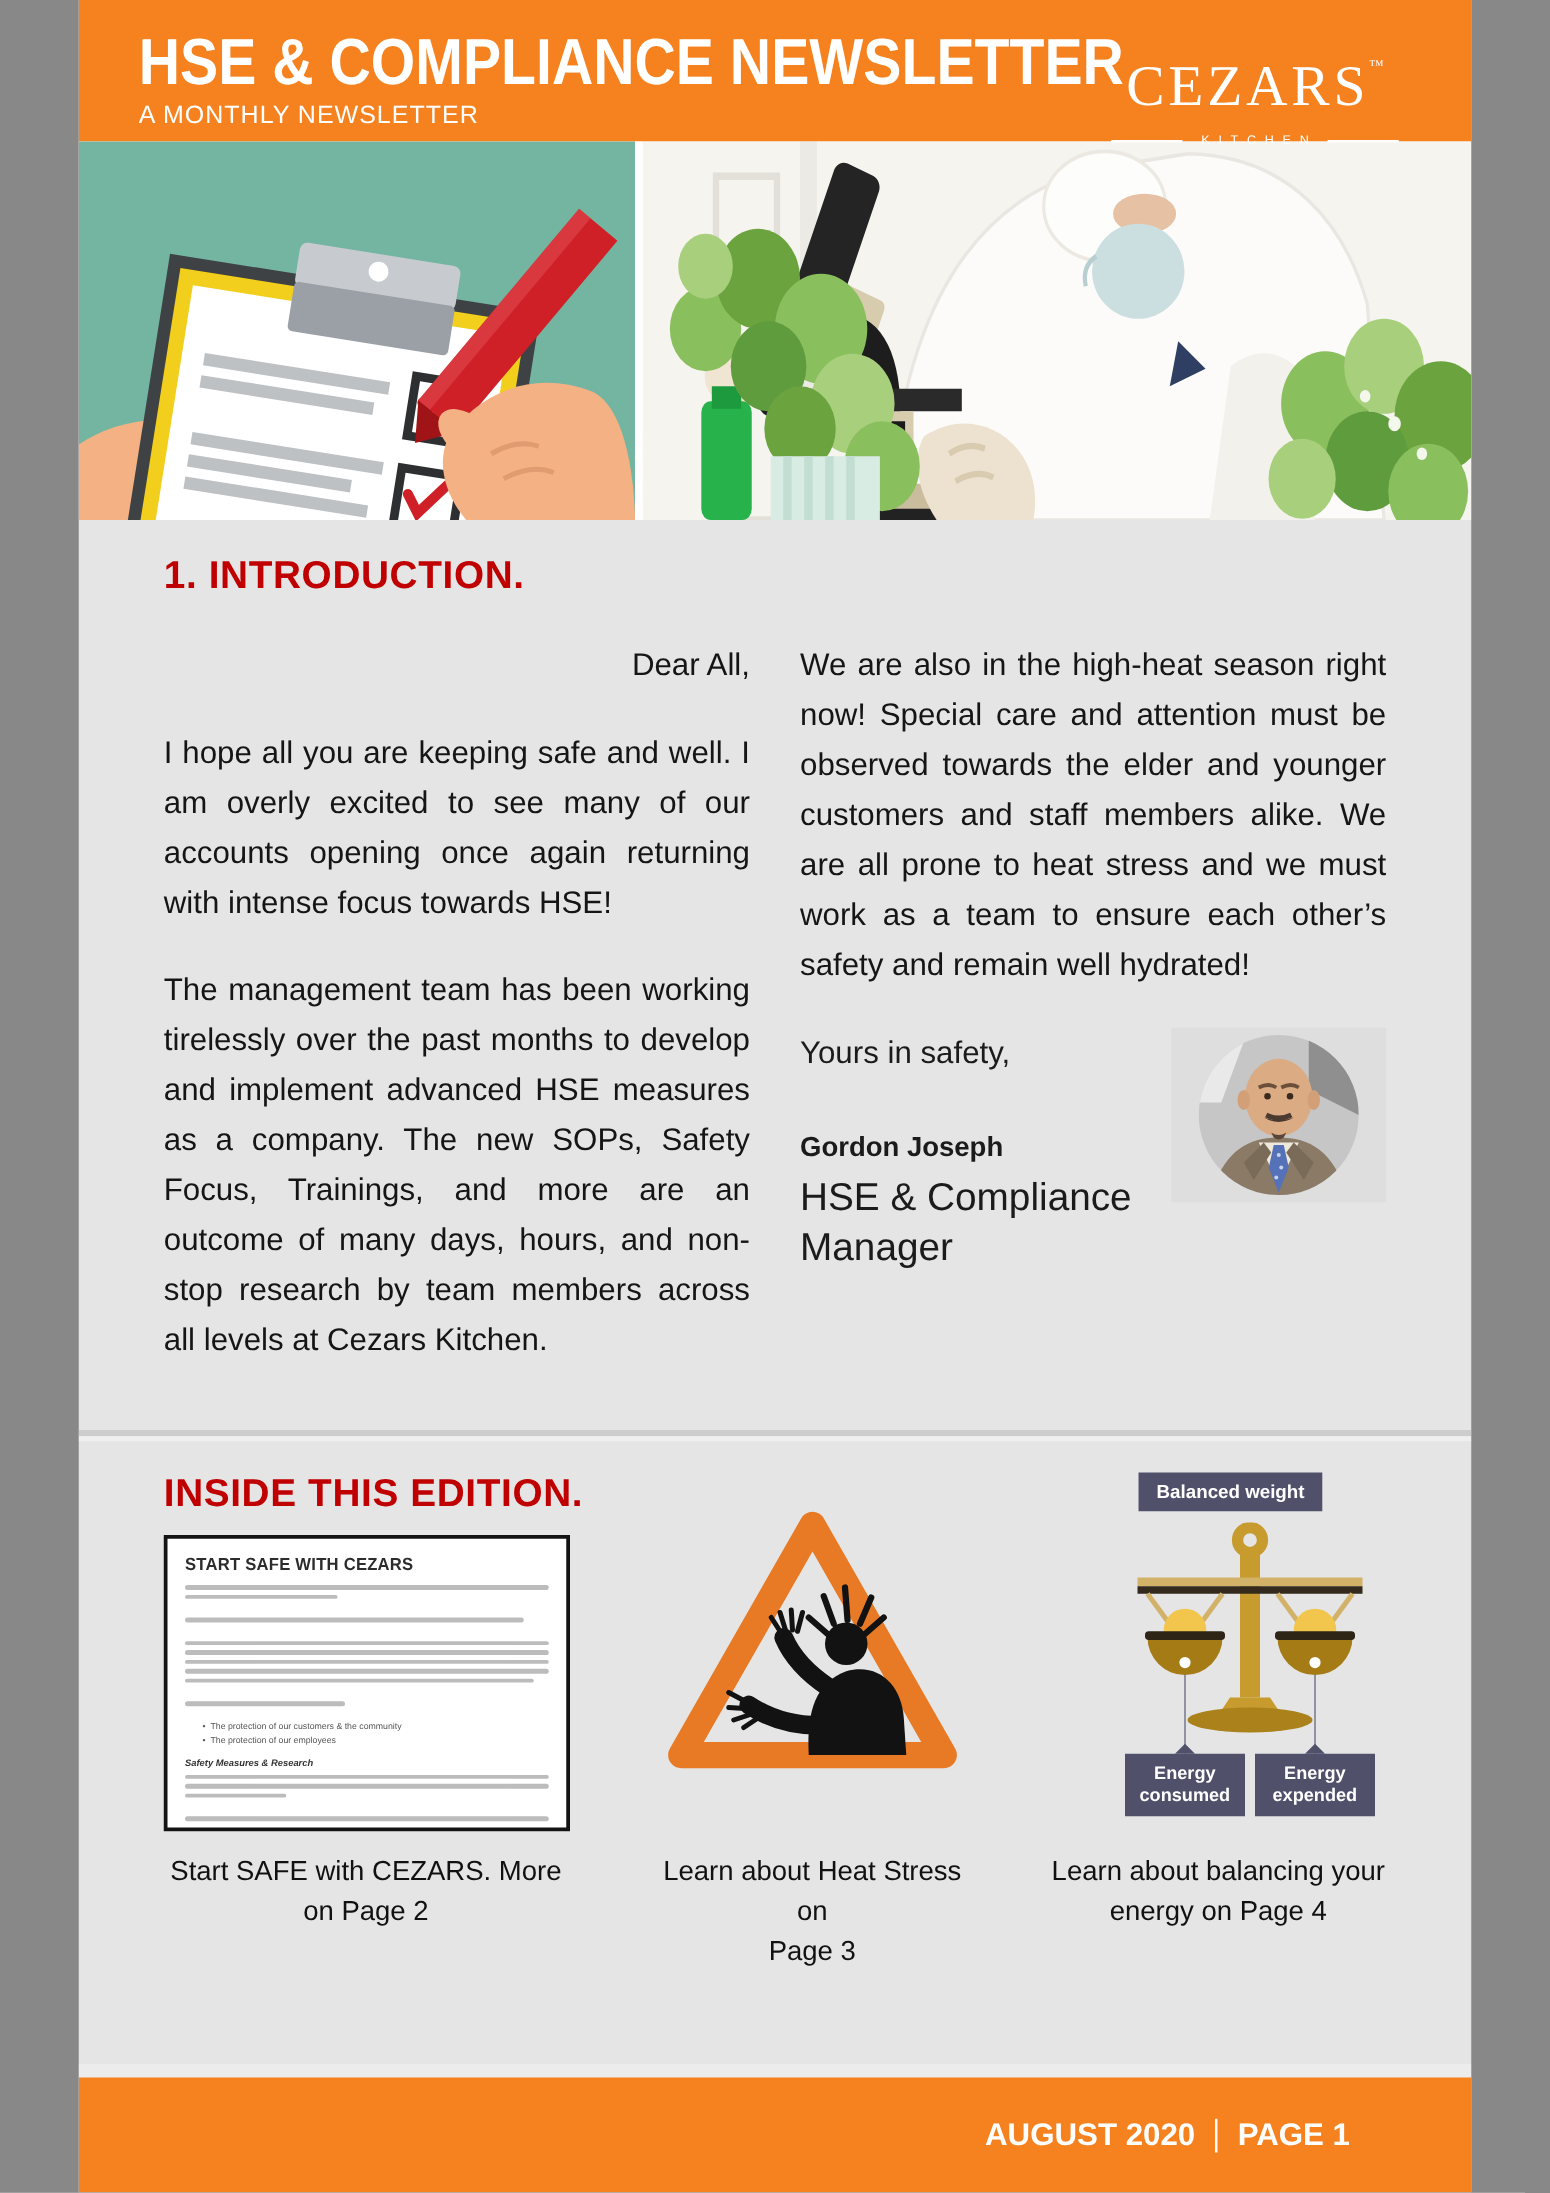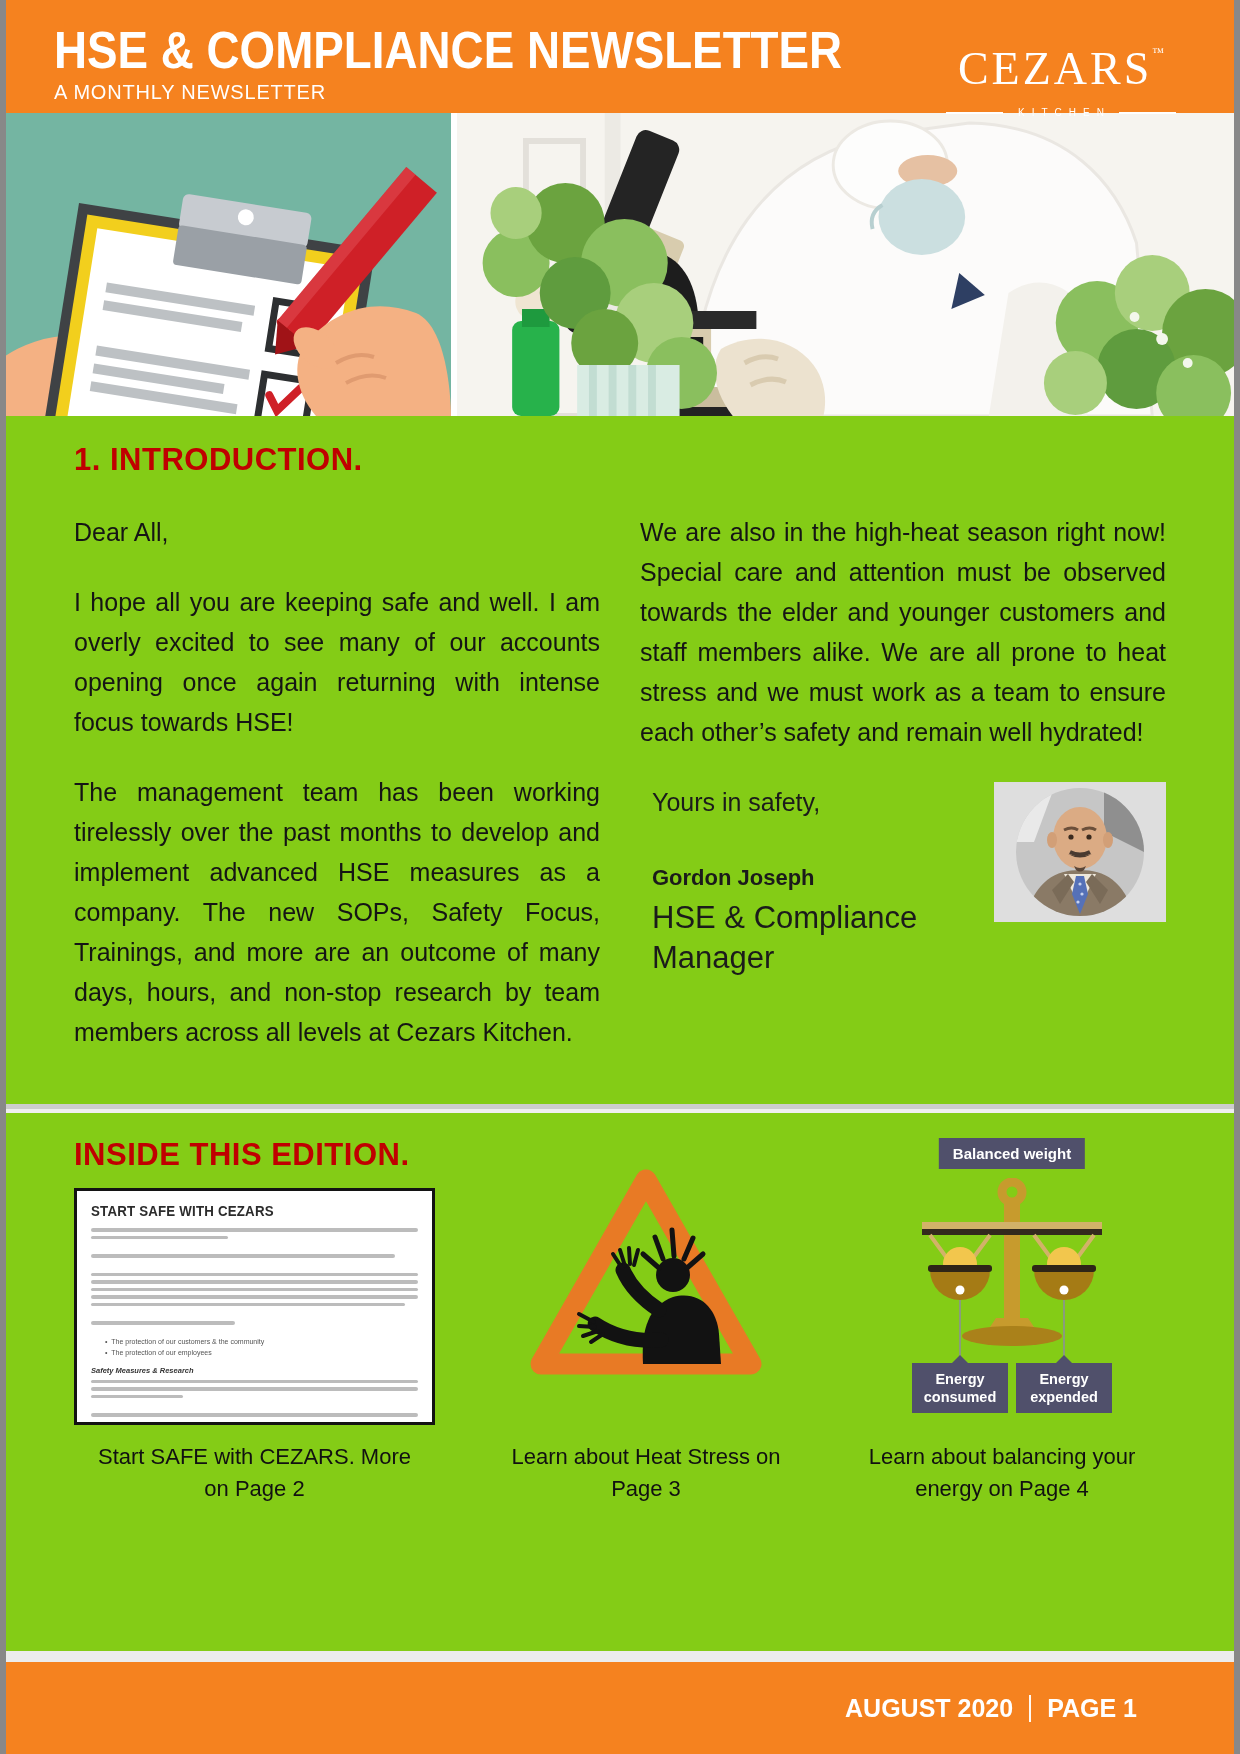--- a/index.html
+++ b/index.html
@@ -1,19 +1,19 @@
 <!DOCTYPE html>
 <html><head>
 <meta charset="utf-8">
 <style>
   * { margin:0; padding:0; box-sizing:border-box; }
   html,body { background:#888; }
   .page {
-    position:relative; width:1228px; height:1754px; margin:0 auto;
-    background:#84cc16; overflow:hidden;
+    position:relative; width:1114px; height:1754px; margin:0 auto;
+    background:#e5e5e5; overflow:hidden;
     font-family:"Liberation Sans", sans-serif; color:#1b1b1b;
   }
   
   .topbar { position:relative; height:113px; background:#F5821F; }
   .topbar-text { position:absolute; left:48px; top:24px; color:#fff; }
   .nl-title {
     font-size:52px; font-weight:bold; letter-spacing:0px; line-height:52px;
     transform:scaleX(.88); transform-origin:left center; white-space:nowrap;
   }
   .nl-sub { font-size:20px; letter-spacing:.8px; margin-top:5px; font-weight:normal; }
@@ -34,23 +34,23 @@
   h2.red {
     color:#C00000; font-size:31px; font-weight:bold; letter-spacing:.5px;
   }
   #intro-heading { margin-top:26px; }
   .columns { display:flex; gap:40px; margin-top:34px; }
   .col { width:532px; }
   p.body {
     font-size:25px; line-height:40px; text-align:justify;
     margin:0 0 30px 0; white-space:pre-line; color:#151515;
   }
-  p.plain { text-align:left; }
+  p.plain { text-align:right; }
   .sig-row { display:flex; margin-top:10px; }
-  .sig-text { flex:1;margin-left:12px; }
+  .sig-text { flex:1; }
   .sig-closing { font-size:25px; line-height:40px; }
   .sig-name { font-size:22px; font-weight:bold; margin-top:36px; line-height:40px; }
   .sig-role { font-size:31px; line-height:40px; }
   .sig-photo { width:172px; height:140px; margin-left:14px; }
   .sig-photo svg { display:block; }
   
   .section-divider { margin-top:22px; }
   .section-divider .l1 { height:5px; background:#cdcdcd; }
   .section-divider .l2 { height:4px; background:#efefef; }
   

